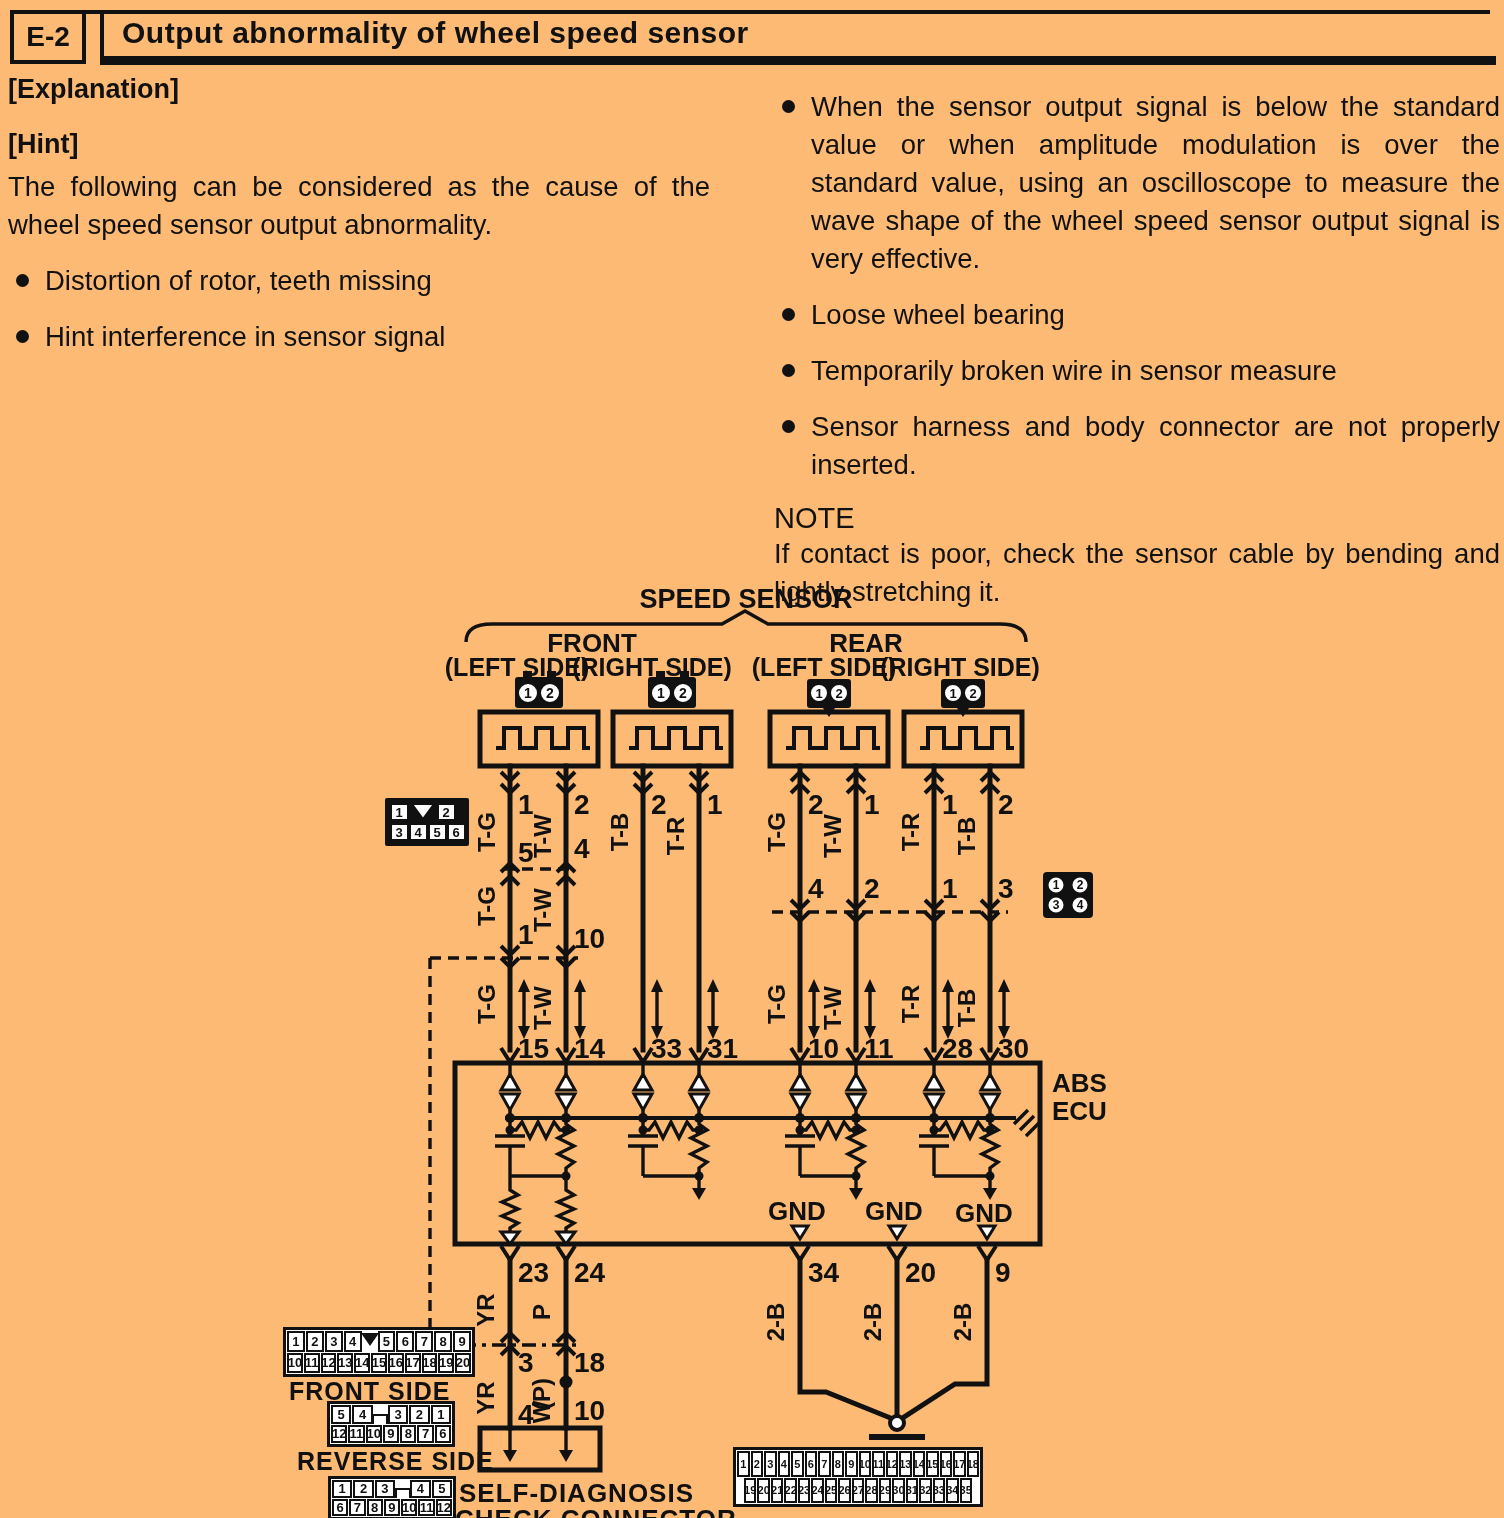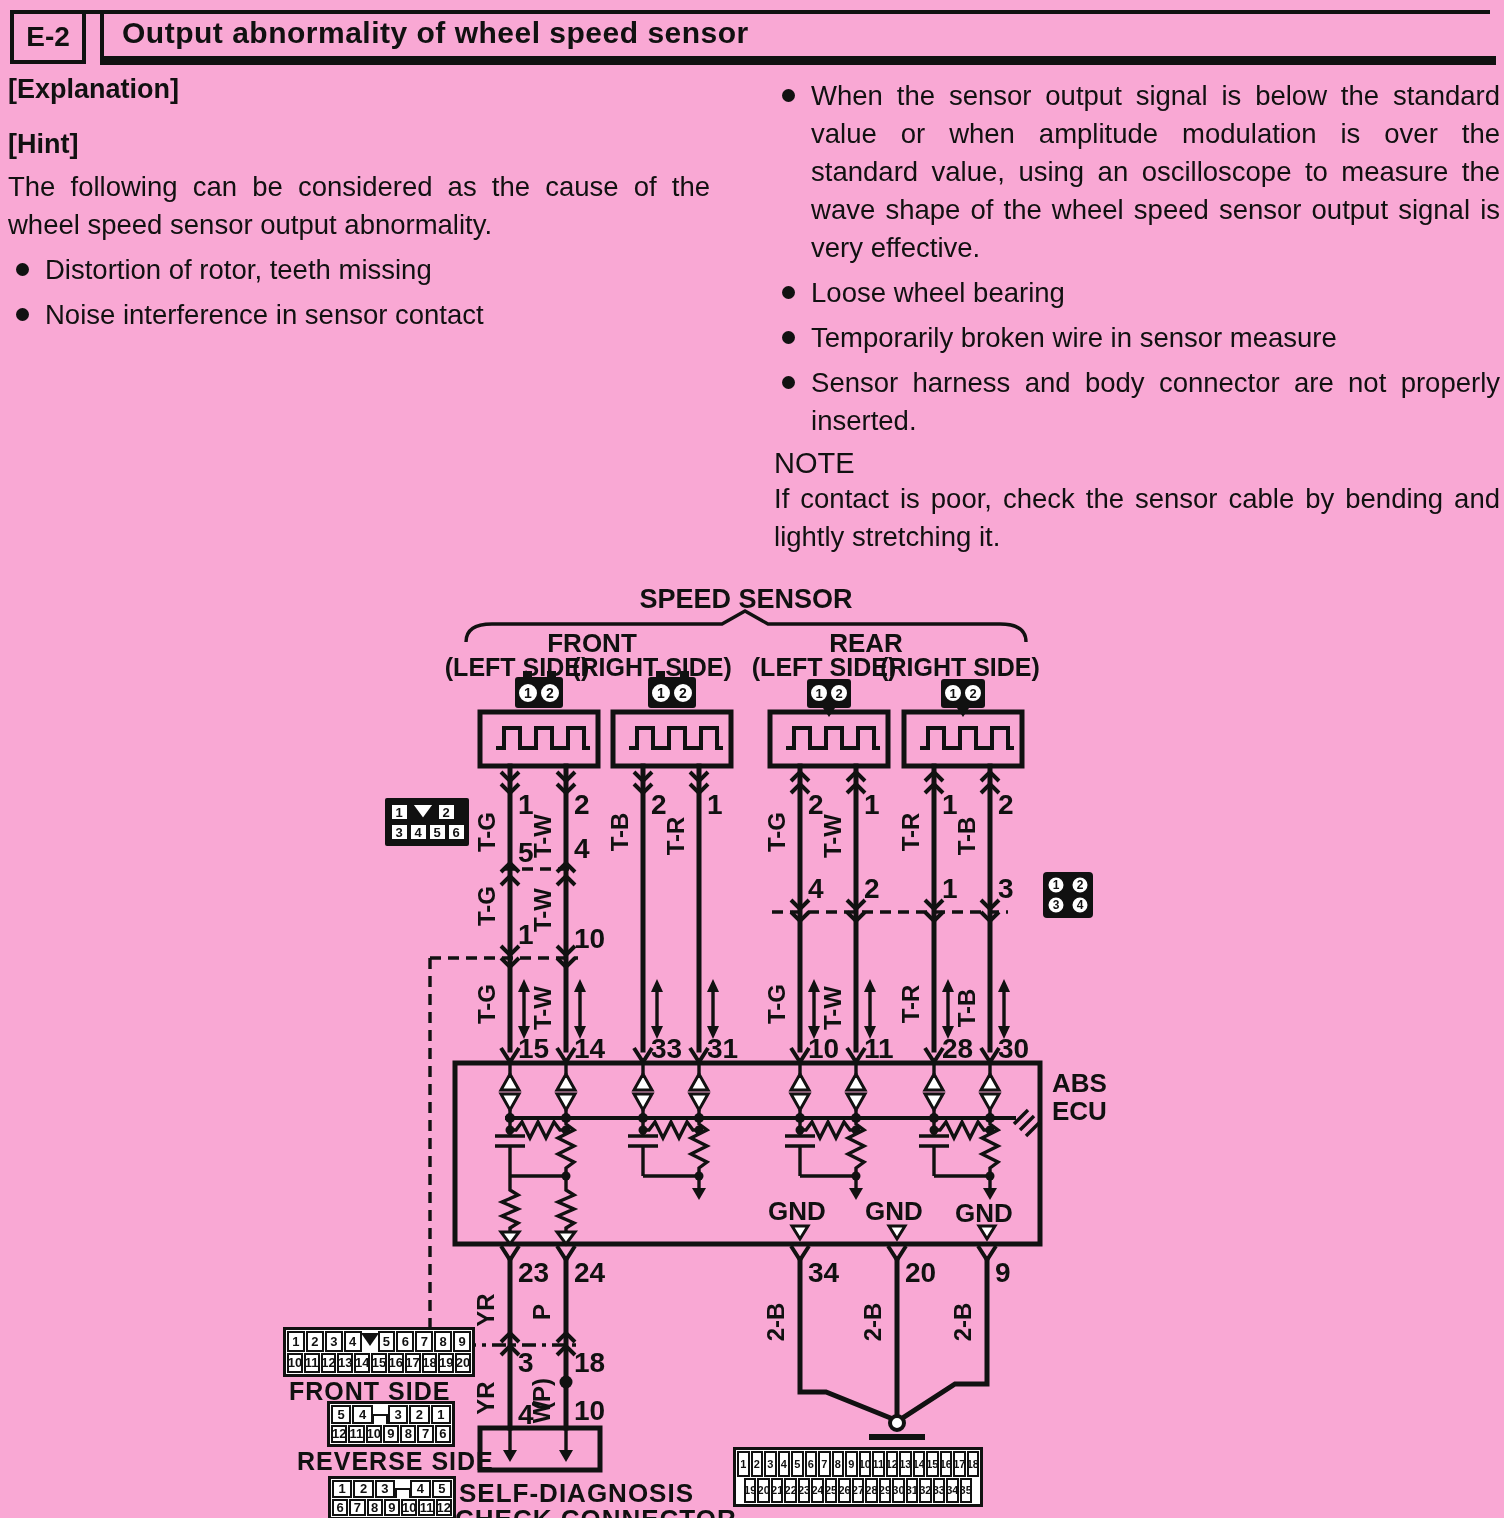--- a/index.html
+++ b/index.html
@@ -1,31 +1,31 @@
 <!DOCTYPE html>
 <html><head>
 <meta charset="utf-8">
 <style>
   html,body{margin:0;padding:0;background:#e8e8e8}
-  .page{position:relative;width:1504px;height:1518px;background:#f9a8d4;color:#111;
+  .page{position:relative;width:1504px;height:1518px;background:#fdba74;color:#111;
         font-family:"Liberation Sans",sans-serif;overflow:hidden}
   
   .code-box{position:absolute;left:10px;top:10px;width:68px;height:46px;border:4px solid #111;
             display:flex;align-items:center;justify-content:center;font:700 28px "Liberation Sans",sans-serif}
   .hdr-topline{position:absolute;left:10px;top:10px;width:1480px;height:0;border-top:4px solid #111}
   .hdr-vline{position:absolute;left:100px;top:10px;width:4px;height:50px;background:#111}
   .hdr-bar{position:absolute;left:100px;top:56px;width:1396px;height:9px;background:#111}
   .hdr-title{position:absolute;left:122px;top:16px;font:700 30px "Liberation Sans",sans-serif;letter-spacing:.5px}
   
   .cols{position:absolute;left:8px;top:70px;width:1492px;display:flex;gap:64px}
   .colL{width:706px}
   .colR{width:730px}
   .h1{font:700 27px "Liberation Sans",sans-serif;margin:4px 0 8px 0}
   .para{font:400 27.5px "Liberation Sans",sans-serif;line-height:38px;text-align:justify}
-  .bul{display:flex;margin:7px 0}
+  .bul{display:flex;margin:18px 0}
   .bul .dotm{width:13px;height:13px;border-radius:50%;background:#111;margin:12px 16px 0 8px;flex:none}
   .bul .btx{flex:1;font:400 27.5px "Liberation Sans",sans-serif;line-height:38px;text-align:justify}
   .noteh{font:400 29px "Liberation Sans",sans-serif;margin-top:4px}
   
   svg.diag{position:absolute;left:0;top:0;pointer-events:none}
   .w{stroke:#111;stroke-width:5;fill:none;stroke-linecap:square}
   .w4{stroke:#111;stroke-width:4;fill:none}
   .w3{stroke:#111;stroke-width:3.4;fill:none}
   .dash{stroke:#111;stroke-width:3.4;fill:none;stroke-dasharray:11 7}
   .dashdot{stroke:#111;stroke-width:3.4;fill:none;stroke-dasharray:14 6 4 6}
@@ -75,21 +75,21 @@
     <div class="colL">
       <div class="h1">[Explanation]</div>
       <div class="h1" style="margin-top:24px">[Hint]</div>
       <div class="para">The following can be considered as the cause of the wheel speed sensor output abnormality.</div>
       <div class="bul">
         <span class="dotm"></span>
         <span class="btx">Distortion of rotor, teeth missing</span>
       </div>
       <div class="bul">
         <span class="dotm"></span>
-        <span class="btx">Noise interference in sensor contact</span>
+        <span class="btx">Hint interference in sensor signal</span>
       </div>
     </div>
     <div class="colR">
       <div class="bul">
         <span class="dotm"></span>
         <span class="btx">When the sensor output signal is below the standard value or when amplitude modulation is over the standard value, using an oscilloscope to measure the wave shape of the wheel speed sensor output signal is very effective.</span>
       </div>
       <div class="bul">
         <span class="dotm"></span>
         <span class="btx">Loose wheel bearing</span>

